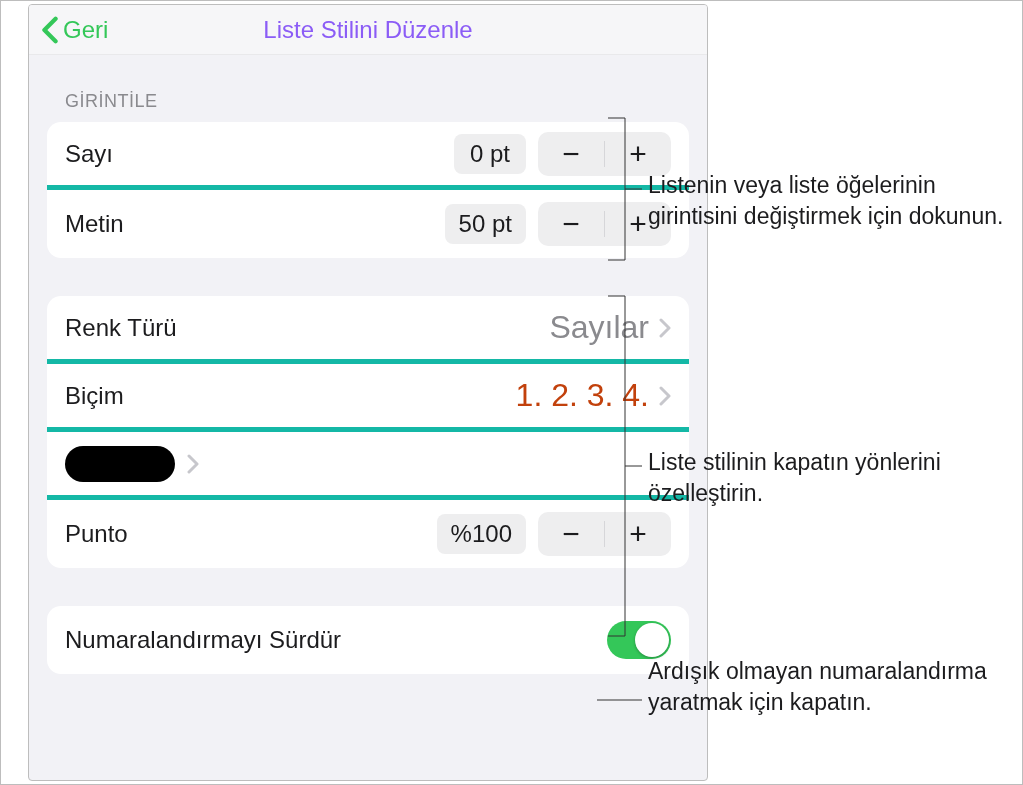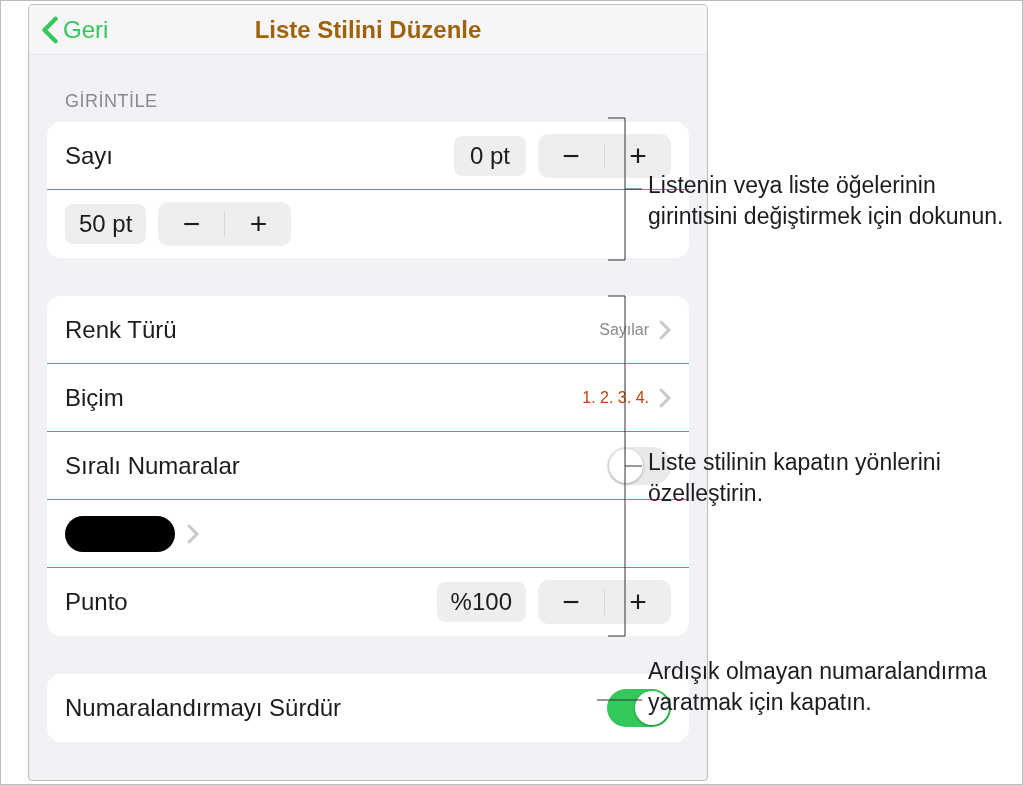--- a/index.html
+++ b/index.html
@@ -48,22 +48,22 @@
     }
     .back-chevron {
       width: 18px;
       height: 28px;
     }
     .header-title {
       position: absolute;
       left: 0; right: 0;
       text-align: center;
       font-size: 24px;
-      font-weight: 700;
-      color: #a16207;
+      font-weight: 400;
+      color: #8b5cf6;
       pointer-events: none;
     }
     .content {
       padding: 0 18px;
     }
     .section-label {
       font-size: 18px;
       color: #8a8a8e;
       letter-spacing: 0.5px;
       padding: 36px 18px 10px 18px;
@@ -73,31 +73,31 @@
       background: #fff;
       border-radius: 14px;
       overflow: hidden;
     }
     .group.mt { margin-top: 38px; }
     .row {
       display: flex;
       align-items: center;
       min-height: 68px;
       padding: 0 18px;
-      border-bottom: 1px solid #14b8a6;
+      border-bottom: 5px solid #14b8a6;
       position: relative;
     }
     .row:last-child { border-bottom: none; }
     .row-label {
       font-size: 24px;
       color: #1c1c1e;
       flex: 1;
     }
     .row-value {
-      font-size: 16px;
+      font-size: 32px;
       color: #8a8a8e;
       margin-right: 10px;
     }
     .row-value.dark { color: #c2410c; margin-left: 24px; }
     .chevron {
       width: 12px;
       height: 20px;
       flex-shrink: 0;
     }
     .stepper-wrap {
@@ -208,20 +208,21 @@
         <div class="stepper-wrap">
           <div class="value-chip">0 pt</div>
           <div class="stepper">
             <div class="stepper-btn">−</div>
             <div class="stepper-div"></div>
             <div class="stepper-btn">+</div>
           </div>
         </div>
       </div>
       <div class="row">
+        <div class="row-label">Metin</div>
         <div class="stepper-wrap">
           <div class="value-chip">50 pt</div>
           <div class="stepper">
             <div class="stepper-btn">−</div>
             <div class="stepper-div"></div>
             <div class="stepper-btn">+</div>
           </div>
         </div>
       </div>
     </div>
@@ -233,26 +234,20 @@
         <svg class="chevron" viewBox="0 0 12 20">
           <polyline points="2,2 10,10 2,18" fill="none" stroke="#c7c7cc" stroke-width="3" stroke-linecap="round" stroke-linejoin="round"></polyline>
         </svg>
       </div>
       <div class="row">
         <div class="row-label">Biçim</div>
         <div class="row-value dark">1. 2. 3. 4.</div>
         <svg class="chevron" viewBox="0 0 12 20">
           <polyline points="2,2 10,10 2,18" fill="none" stroke="#c7c7cc" stroke-width="3" stroke-linecap="round" stroke-linejoin="round"></polyline>
         </svg>
-      </div>
-      <div class="row">
-        <div class="row-label">Sıralı Numaralar</div>
-        <div class="toggle off">
-          <div class="toggle-knob"></div>
-        </div>
       </div>
       <div class="row">
         <div class="color-swatch"></div>
         <svg class="chevron" viewBox="0 0 12 20">
           <polyline points="2,2 10,10 2,18" fill="none" stroke="#c7c7cc" stroke-width="3" stroke-linecap="round" stroke-linejoin="round"></polyline>
         </svg>
       </div>
       <div class="row">
         <div class="row-label">Punto</div>
         <div class="stepper-wrap">

